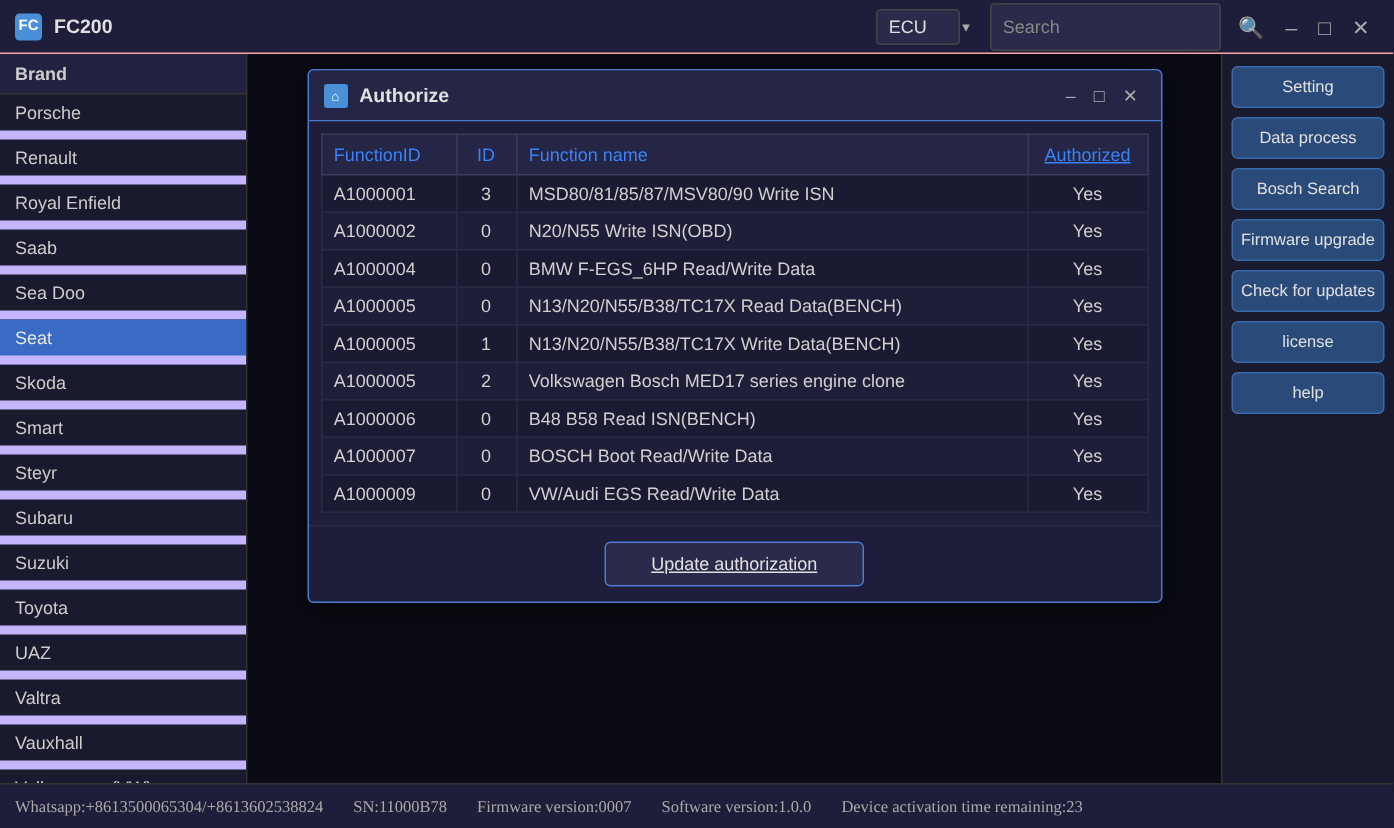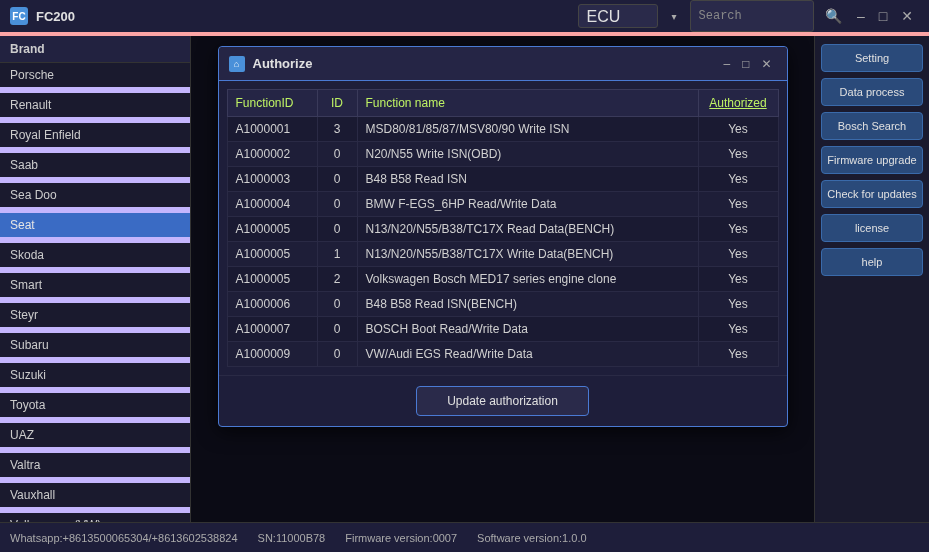--- a/index.html
+++ b/index.html
@@ -14,21 +14,21 @@
       position: relative;
     }
 
     
     .title-bar {
       height: 36px;
       background: #1e1e3a;
       display: flex;
       align-items: center;
       padding: 0 10px;
-      border-bottom: 4px solid #fca5a5;
+      border-bottom: 1px solid #fca5a5;
     }
     .title-bar-logo {
       width: 18px;
       height: 18px;
       background: #4a90d9;
       border-radius: 3px;
       margin-right: 8px;
       display: flex;
       align-items: center;
       justify-content: center;
@@ -39,24 +39,24 @@
     .title-bar-title {
       font-size: 13px;
       font-weight: bold;
       color: #e0e0e0;
       margin-right: auto;
     }
     .ecu-selector {
       background: #2a2a4a;
       border: 1px solid #444;
       color: #e0e0e0;
-      padding: 3px 36px 3px 8px;
+      padding: 3px 20px 3px 8px;
       border-radius: 3px;
-      font-size: 16px;
-      margin-right: 24px;
+      font-size: 12px;
+      margin-right: 12px;
       appearance: none;
       -webkit-appearance: none;
       position: relative;
       cursor: pointer;
       height: 24px;
     }
     .ecu-wrapper {
       position: relative;
       margin-right: 8px;
     }
@@ -71,44 +71,43 @@
       font-size: 10px;
     }
     .search-box {
       background: #2a2a4a;
       border: 1px solid #444;
       color: #e0e0e0;
       padding: 15px 8px;
       border-radius: 3px;
       font-size: 12px;
       height: 24px;
-      width: 124px;
+      width: 154px;
       margin-right: 4px;
-      font-family: Liberation Mono, monospace;
     }
     .search-box::placeholder { color: #888; }
     .title-btn {
       background: none;
       border: none;
       color: #aaa;
       font-size: 14px;
       cursor: pointer;
       padding: 2px 6px;
       margin-left: 2px;
     }
 
     
     .main-layout {
       display: flex;
       height: calc(552px - 36px - 30px);
     }
 
     
     .sidebar {
-      width: 191px;
+      width: 165px;
       background: #1a1a2e;
       border-right: 1px solid #333;
       overflow-y: auto;
       flex-shrink: 0;
     }
     .sidebar-header {
       padding: 6px 10px;
       font-size: 12px;
       color: #ccc;
       font-weight: bold;
@@ -159,20 +158,21 @@
     .status-bar {
       height: 30px;
       background: #1e1e3a;
       border-top: 1px solid #333;
       display: flex;
       align-items: center;
       padding: 0 10px;
       font-size: 11px;
       color: #aaa;
       gap: 20px;
+      font-family: Liberation Serif, serif;
     }
 
     
     .modal-overlay {
       position: absolute;
       top: 0; left: 0; right: 0; bottom: 0;
       background: rgba(0,0,0,0.5);
       display: flex;
       align-items: flex-start;
       justify-content: center;
@@ -235,21 +235,21 @@
       overflow-y: auto;
       padding: 8px;
     }
     .auth-table {
       width: 100%;
       border-collapse: collapse;
       font-size: 12px;
     }
     .auth-table th {
       background: #252545;
-      color: #bef264;
+      color: #3b82f6;
       padding: 6px 8px;
       text-align: left;
       border: 1px solid #3a3a5a;
       font-weight: normal;
     }
     .auth-table td {
       padding: 5px 8px;
       border: 1px solid #2a2a45;
       color: #d0d0d0;
     }
@@ -268,20 +268,21 @@
       border-top: 1px solid #2a2a45;
     }
     .update-auth-btn {
       background: #2a2a4a;
       border: 1px solid #4a7ad4;
       color: #e0e0e0;
       padding: 7px 30px;
       border-radius: 4px;
       cursor: pointer;
       font-size: 12px;
+      text-decoration: underline;
     }
 
     
     ::-webkit-scrollbar { width: 6px; }
     ::-webkit-scrollbar-track { background: #1a1a2e; }
     ::-webkit-scrollbar-thumb { background: #4a4a7a; border-radius: 3px; }
   </style>
 </head>
 <body>
 
@@ -360,26 +361,20 @@
       <td>MSD80/81/85/87/MSV80/90 Write ISN</td>
       <td style="text-align:center">Yes</td>
     </tr>
                 <tr>
       <td>A1000002</td>
       <td style="text-align:center">0</td>
       <td>N20/N55 Write ISN(OBD)</td>
       <td style="text-align:center">Yes</td>
     </tr>
                 <tr>
-      <td>A1000003</td>
-      <td style="text-align:center">0</td>
-      <td>B48 B58 Read ISN</td>
-      <td style="text-align:center">Yes</td>
-    </tr>
-                <tr>
       <td>A1000004</td>
       <td style="text-align:center">0</td>
       <td>BMW F-EGS_6HP Read/Write Data</td>
       <td style="text-align:center">Yes</td>
     </tr>
                 <tr>
       <td>A1000005</td>
       <td style="text-align:center">0</td>
       <td>N13/N20/N55/B38/TC17X Read Data(BENCH)</td>
       <td style="text-align:center">Yes</td>
@@ -437,13 +432,14 @@
       <button class="right-btn">help</button>
     </div>
 
 </div>
 
 <div class="status-bar">
   <span>Whatsapp:+8613500065304/+8613602538824</span>
   <span>SN:11000B78</span>
   <span>Firmware version:0007</span>
   <span>Software version:1.0.0</span>
+  <span>Device activation time remaining:23</span>
 </div>
 
 </body></html>

